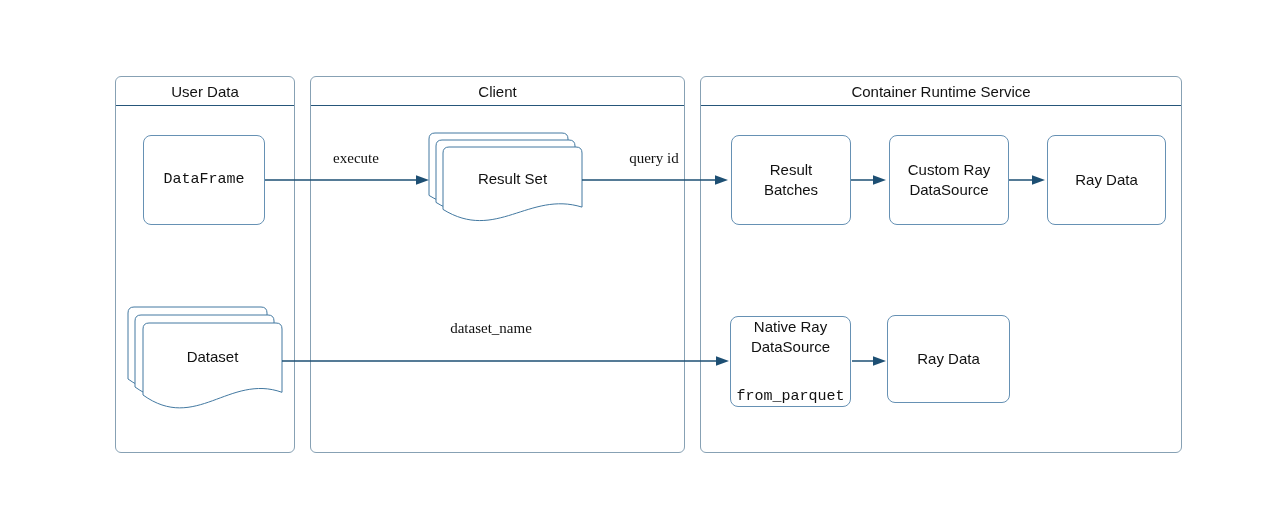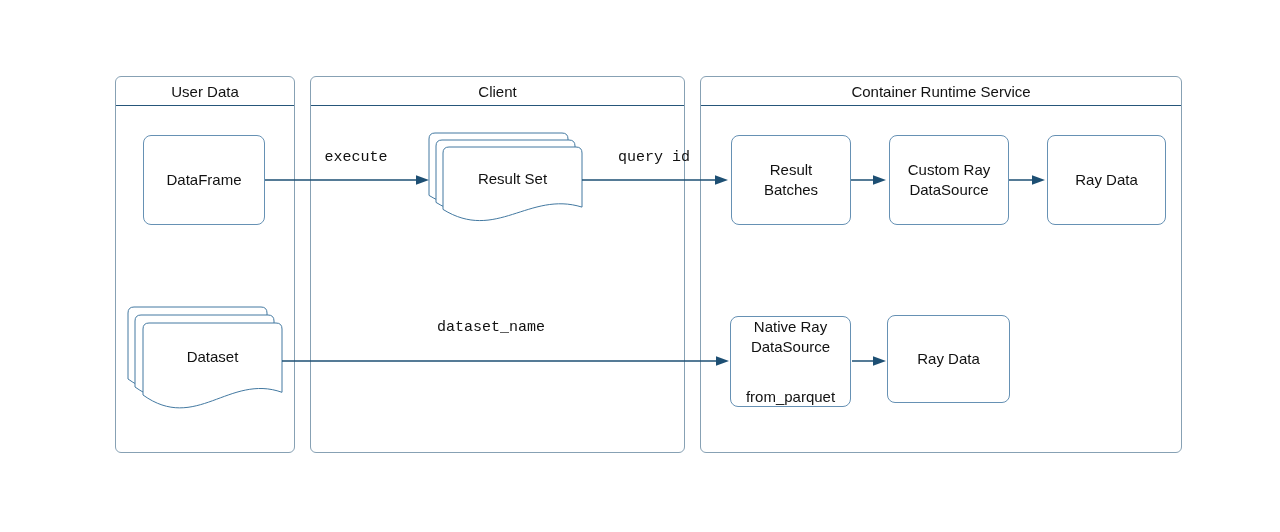--- a/index.html
+++ b/index.html
@@ -42,29 +42,29 @@
     border:1px solid var(--box-border);
     border-radius:8px;
     background:var(--background);
     box-sizing:border-box;
     display:flex; flex-direction:column;
     align-items:center; justify-content:center;
     font-size:15px; line-height:20px;
     text-align:center;
   }
   .node .node-label { white-space:pre-line; }
-  .code { font-family:Liberation Sans, sans-serif; }
+  .code { font-family:Liberation Mono, monospace; }
   .doc-label {
     position:absolute;
     display:flex; align-items:center; justify-content:center;
     font-size:15px; text-align:center;
   }
   .edge-label {
     position:absolute;
-    font-family:Liberation Mono, monospace;
+    font-family:Liberation Serif, serif;
     font-size:15px; line-height:18px;
     text-align:center;
   }
   svg .doc { fill:var(--background); stroke:var(--doc-stroke); stroke-width:1; }
   svg .edge-line { stroke:var(--arrow); stroke-width:1.5; }
   svg .edge-head { fill:var(--arrow); stroke:none; }
 </style>
 </head>
 <body>
 
@@ -121,21 +121,21 @@
     <g>
       <line class="edge-line" x1="282" y1="361" x2="717" y2="361"></line>
       <polygon class="edge-head" points="729,361 716,356.2 716,365.8"></polygon>
     </g>
     <g>
       <line class="edge-line" x1="852" y1="361" x2="874" y2="361"></line>
       <polygon class="edge-head" points="886,361 873,356.2 873,365.8"></polygon>
     </g>
   </svg>
 
-  <div class="node" style="left:143px; top:135px; width:122px; height:90px;">
+  <div class="node" style="left:143px; top:135px; width:122px; height:90px;font-family:Liberation Mono, monospace;">
     <span class="node-label">DataFrame</span>
   </div>
 
   <div class="node" style="left:731px; top:135px; width:120px; height:90px;">
     <span class="node-label">Result
 Batches</span>
   </div>
 
   <div class="node" style="left:889px; top:135px; width:120px; height:90px;">
     <span class="node-label">Custom Ray

